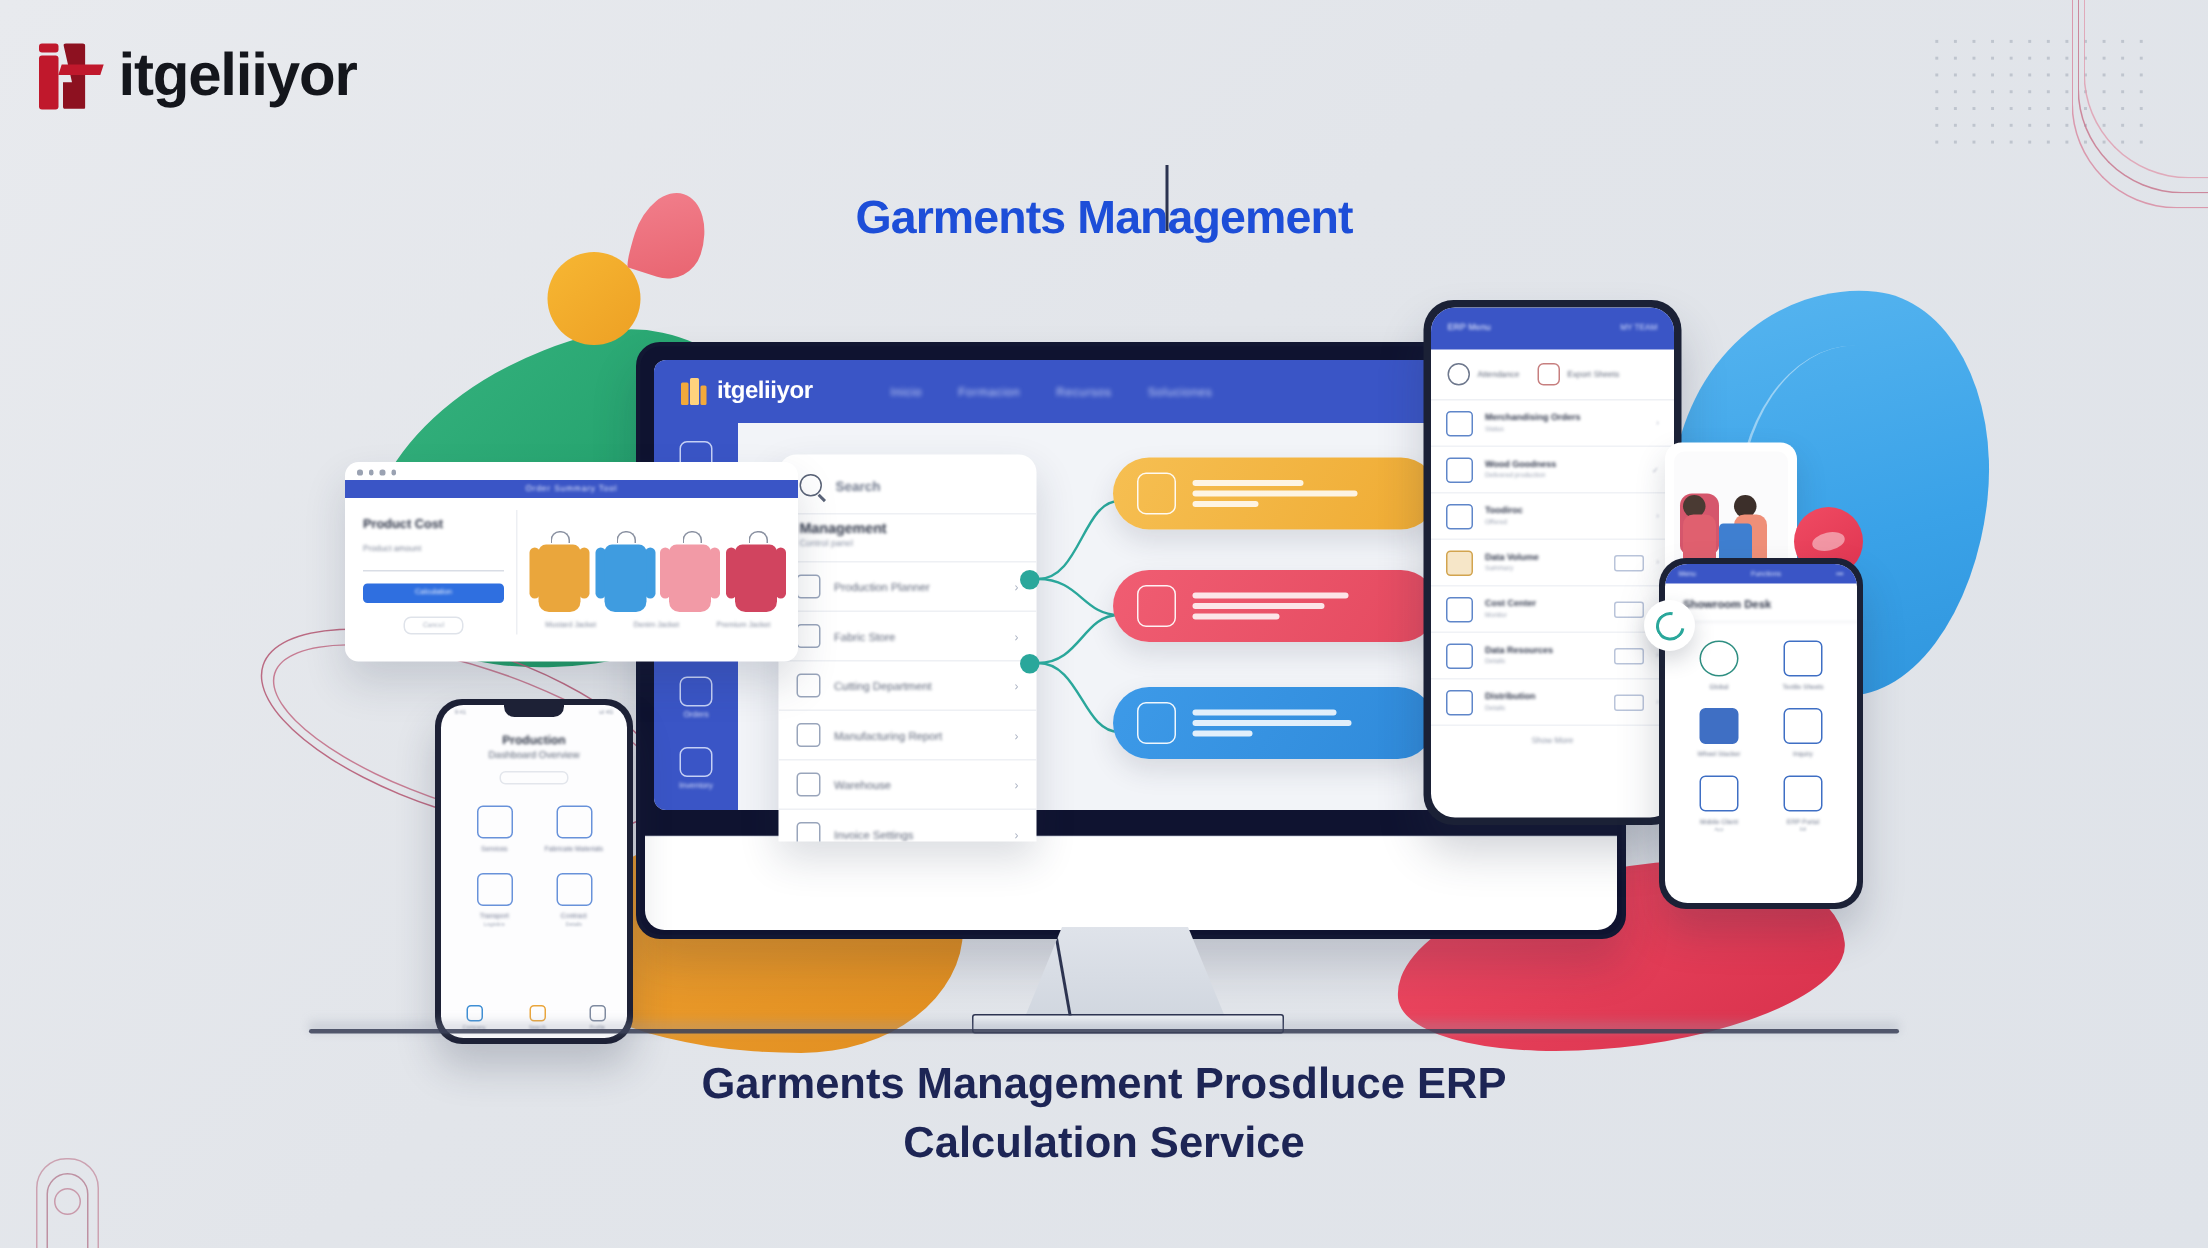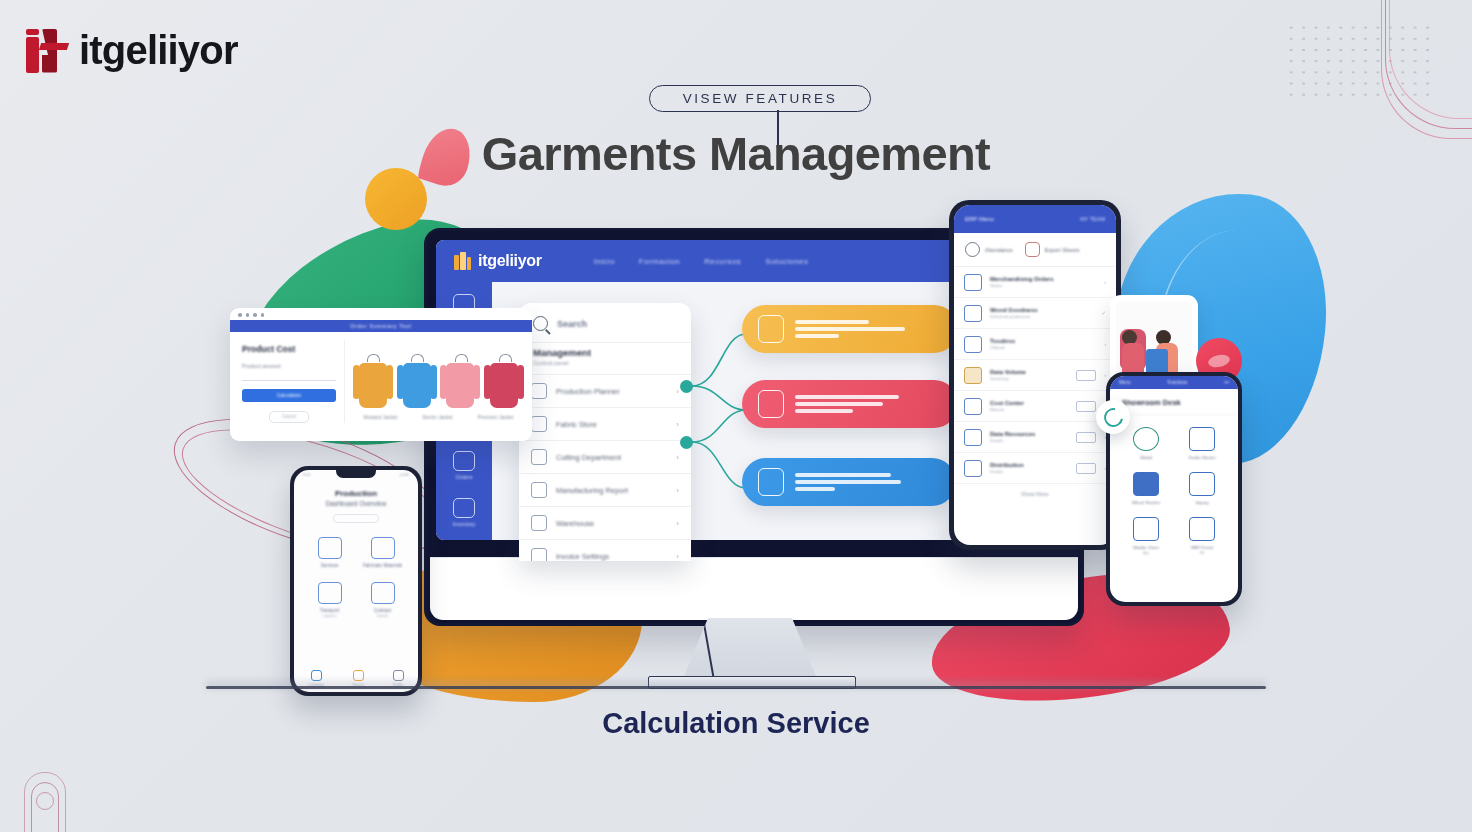--- a/index.html
+++ b/index.html
@@ -75,21 +75,21 @@
     transform:skewX(-18deg);}
   .brand-text{font-size:40px;font-weight:700;letter-spacing:-.8px;color:#14161c;}
 
   
   .pill-view{position:absolute;left:649px;top:85px;width:220px;height:25px;
     border:1.6px solid #2b3350;border-radius:14px;display:flex;align-items:center;justify-content:center;
     background:transparent;}
   .pill-view span{font-size:13.5px;letter-spacing:2.6px;color:#2b3350;font-weight:500;}
   .pill-stem{position:absolute;left:777px;top:110px;width:2px;height:44px;background:#2b3350;}
   .headline{position:absolute;left:0;right:0;top:128px;text-align:center;}
-  .headline .h1{font-size:47px;font-weight:700;color:#404040;letter-spacing:-.6px;line-height:1.1;}
+  .headline .h1{font-size:31px;font-weight:700;color:#1d4ed8;letter-spacing:-.6px;line-height:1.1;}
   .headline .h2{margin-top:6px;font-size:25px;font-weight:700;color:#141b3d;letter-spacing:.4px;}
 
   .caption{position:absolute;left:0;right:0;top:704px;text-align:center;}
   .caption .c1{font-size:29px;font-weight:700;color:#1d2555;line-height:1.34;}
   .caption .c2{font-size:29px;font-weight:700;color:#1d2555;line-height:1.34;}
 
   
   .monitor{position:absolute;left:424px;top:228px;width:654px;height:392px;
     background:#0f1330;border:3px solid #121733;border-radius:16px;box-shadow:0 18px 30px rgba(30,36,60,.18);}
   .monitor-screen{position:absolute;left:9px;top:9px;right:9px;height:300px;background:#eef1f6;
@@ -292,23 +292,20 @@
   <div class="brand">
     <div class="brand-mark">
       <div class="m1"></div>
         <div class="m1d"></div>
         <div class="m2"></div>
         <div class="m3"></div>
     </div>
     <div class="brand-text">itgeliiyor</div>
   </div>
 
-  <div class="pill-view">
-    <span>VISEW FEATURES</span>
-  </div>
   <div class="pill-stem"></div>
   <div class="headline">
     <div class="h1">Garments Management</div>
   </div>
 
   <div class="monitor">
     <div class="monitor-screen">
       <div class="m-topbar">
         <div class="m-logo">
           <div class="m-logo-mark">
@@ -675,16 +672,17 @@
   </div>
 
   <div class="refresh">
     <i></i>
   </div>
 
   <div class="ground-shadow"></div>
   <div class="ground-line"></div>
 
   <div class="caption">
+    <div class="c1">Garments Management Prosdluce ERP</div>
     <div class="c2">Calculation Service</div>
   </div>
 
 </div>
 
 </body></html>

